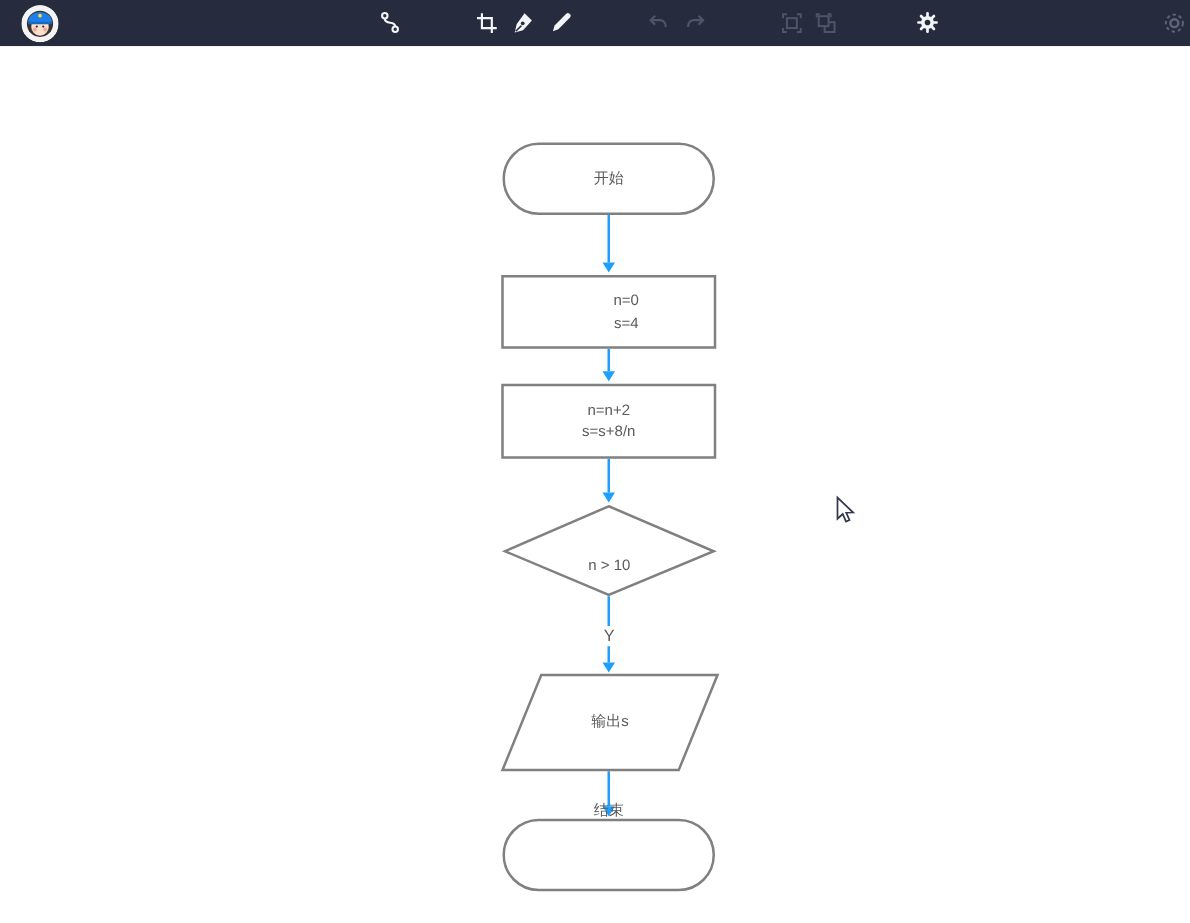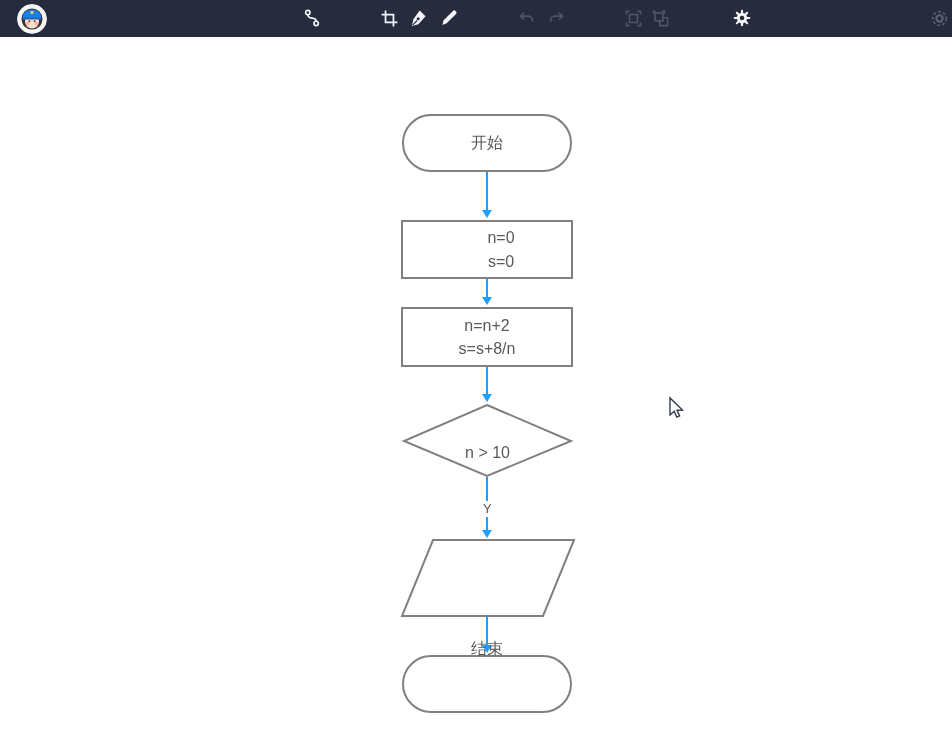--- a/index.html
+++ b/index.html
@@ -49,21 +49,21 @@
   
   .canvas {
     position:absolute; top:37px; left:0; width:952px; height:701px;
     background:#ffffff;
   }
   .flowsvg { position:absolute; top:0; left:0; }
   .nlabel {
     position:absolute;
     display:flex; flex-direction:column;
     align-items:center; justify-content:center;
-    color:#595959; font-size:16px; line-height:1.45;
+    color:#595959; font-size:12px; line-height:1.45;
     text-align:center; pointer-events:none;
   }
   .elabel {
     position:absolute; color:#595959; font-size:13px;
     background:#ffffff; padding:0 2px; pointer-events:none;
   }
 
   .cursor { position:absolute; left:666px; top:396px; pointer-events:none; }
 </style>
 </head>
@@ -250,36 +250,39 @@
     <polygon points="433,540 574,540 543,616 402,616" fill="#ffffff" stroke="#808080" stroke-width="2"></polygon>
     <rect x="403" y="656" width="168" height="56" rx="28" ry="28" fill="#ffffff" stroke="#808080" stroke-width="2"></rect>
   </svg>
 
   <div class="nlabel" style="left:403px; top:78px;  width:168px; height:56px;">
     <span>开始</span>
   </div>
 
   <div class="nlabel" style="left:402px; top:184px; width:170px; height:57px;padding-left:28px;">
     <span>n=0</span>
-    <span>s=0</span>
+    <span>s=4</span>
   </div>
 
   <div class="nlabel" style="left:402px; top:271px; width:170px; height:58px;">
     <span>n=n+2</span>
     <span>s=s+8/n</span>
   </div>
 
   <div class="nlabel" style="left:404px; top:380px; width:167px; height:71px;">
     <span>n &gt; 10</span>
   </div>
 
   <div class="elabel" style="left:481px; top:464px;">
     <span>Y</span>
   </div>
 
+  <div class="nlabel" style="left:412px; top:503px; width:152px; height:76px;">
+    <span>输出s</span>
+  </div>
 
   <div class="nlabel" style="left:403px; top:584px; width:168px; height:56px;">
     <span>结束</span>
   </div>
 </div>
 
 <svg class="cursor" width="20" height="24" viewBox="0 0 20 24">
   <path d="M4 2 L4 19 L8.2 15.2 L10.8 21.2 L13.6 20 L11 14.2 L16.5 14 Z" fill="#ffffff" stroke="#32394c" stroke-width="1.4"></path>
 </svg>
 

